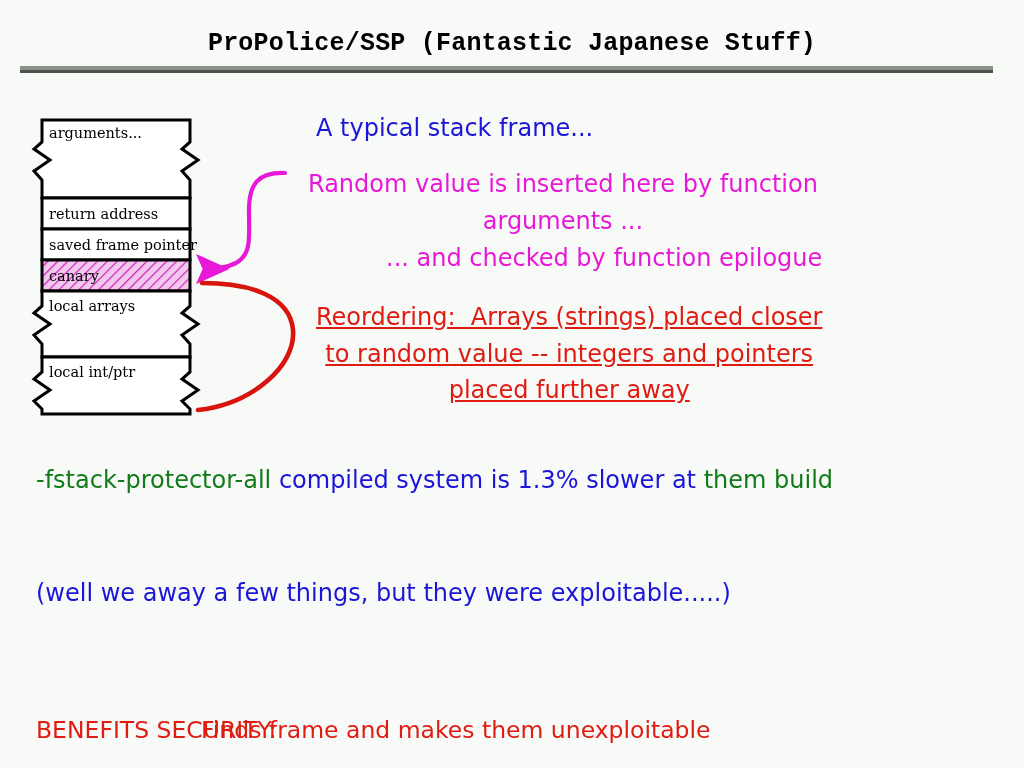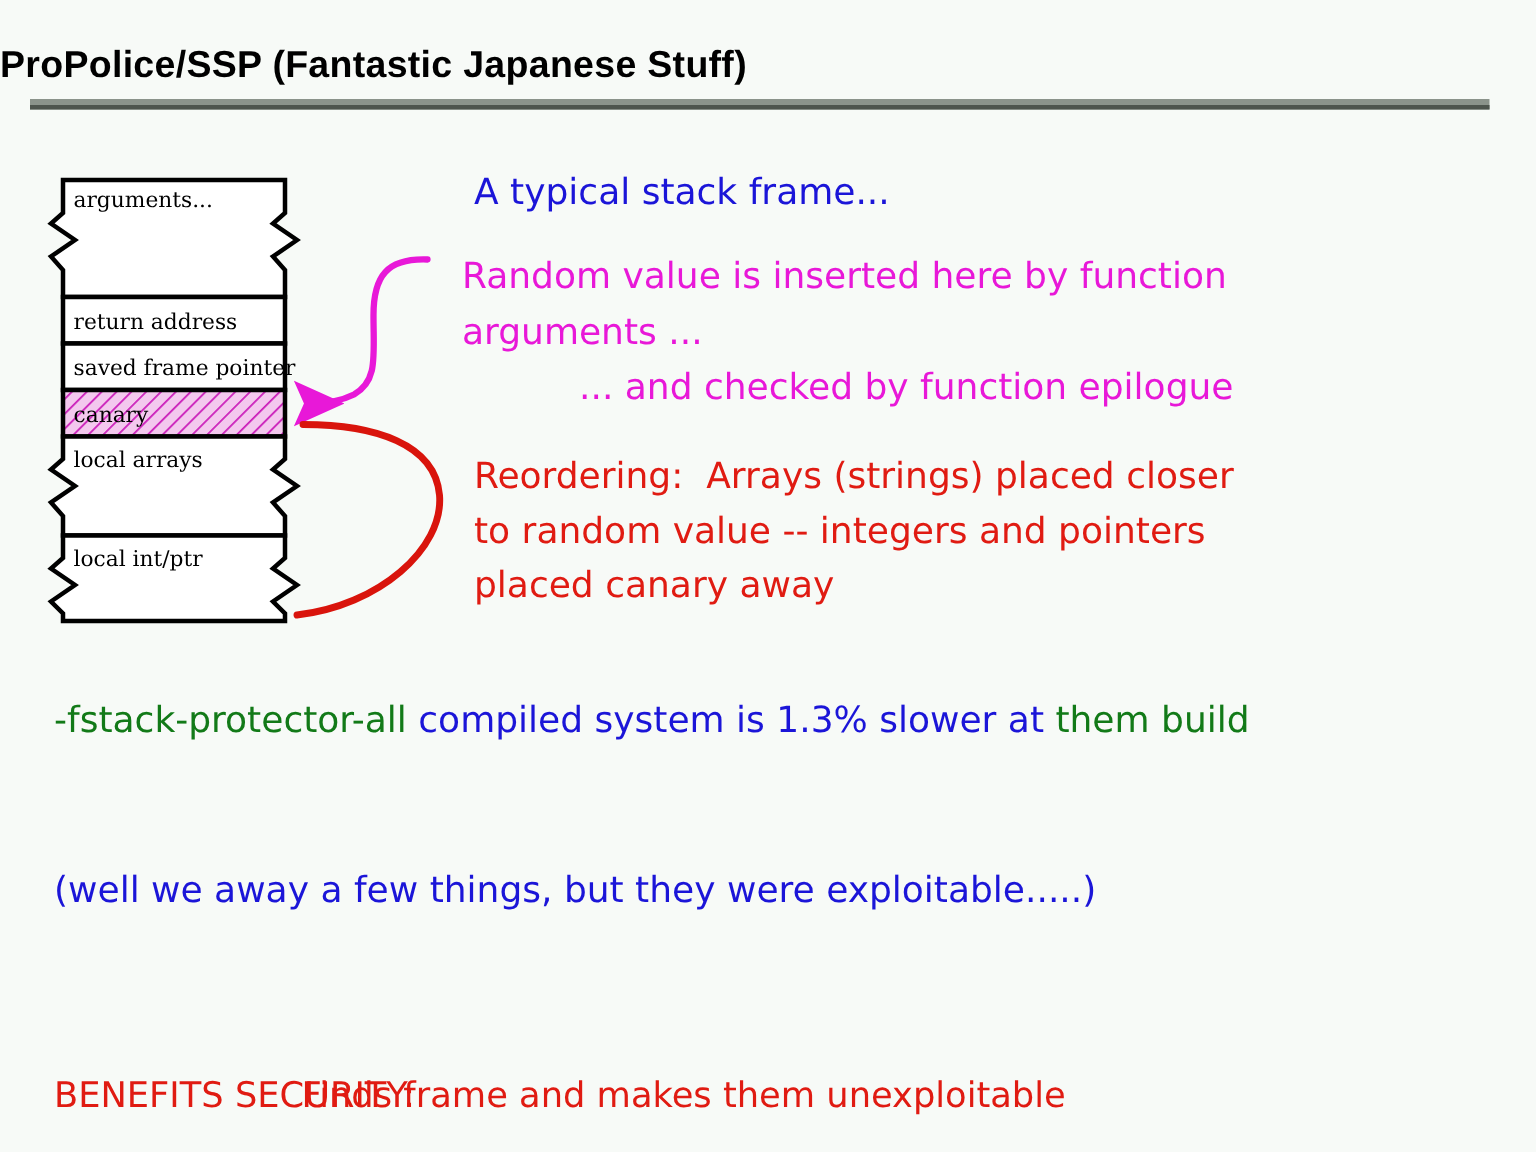--- a/index.html
+++ b/index.html
@@ -21,21 +21,22 @@
     width: 1024px;
     height: 768px;
   }
 
   
   .slide-title {
     position: absolute;
     left: 0;
     top: 29px;
     width: 1024px;
-    font-family: Liberation Sans, sans-serif;
+    text-align: center;
+    font-family: Liberation Mono, monospace;
     font-weight: bold;
     font-size: 25px;
     letter-spacing: 0.2px;
     color: #000000;
     white-space: nowrap;
   }
 
   .title-rule {
     position: absolute;
     left: 20px;
@@ -62,20 +63,21 @@
     fill: #000000;
   }
 
   
   .txt {
     position: absolute;
     font-family: "DejaVu Sans", sans-serif;
     font-size: 23.5px;
     line-height: 36px;
     white-space: pre;
+    text-align: center;
   }
   .blue   { color: #1b15d8; }
   .green  { color: #127a18; }
 
   #typical-frame {
     left: 316px;
     top: 110px;
     color: #1b15d8;
     font-size: 24px;
   }
@@ -91,20 +93,21 @@
     top: 240px;
     color: #e818d8;
     font-size: 24px;
   }
   #reordering {
     left: 316px;
     top: 299px;
     color: #e01b12;
     font-size: 24px;
     line-height: 36.5px;
+    text-decoration: underline;
   }
   #perf-line {
     left: 36px;
     top: 462px;
     font-size: 24px;
   }
   #nothing-breaks {
     left: 36px;
     top: 538px;
     color: #1b15d8;
@@ -192,21 +195,21 @@
 
     <path d="M202,283 C250,283 290,296 293,330 C296,366 252,404 198,410" fill="none" stroke="#d9140c" stroke-width="4.6" stroke-linecap="round"></path>
   </svg>
 
   <div class="txt" id="typical-frame">A typical stack frame...</div>
 
   <div class="txt" id="random-value"><span>Random value is inserted here by function</span><br><span>arguments ...</span></div>
 
   <div class="txt" id="checked-epilogue">... and checked by function epilogue</div>
 
-  <div class="txt" id="reordering"><span>Reordering:  Arrays (strings) placed closer</span><br><span>to random value -- integers and pointers</span><br><span>placed canary away</span></div>
+  <div class="txt" id="reordering"><span>Reordering:  Arrays (strings) placed closer</span><br><span>to random value -- integers and pointers</span><br><span>placed further away</span></div>
 
   <div class="txt" id="perf-line"><span class="green">-fstack-protector-all</span><span class="blue"> compiled system is 1.3% slower at </span><span class="green">them build</span></div>
 
   <div class="txt" id="nothing-breaks"><br><span>(well we away a few things, but they were exploitable.....)</span></div>
 
   <div class="txt" id="benefits-block">
     <div><span class="col1">BENEFITS SECURITY:</span><span>Finds frame and makes them unexploitable</span></div>
     
   </div>
 

